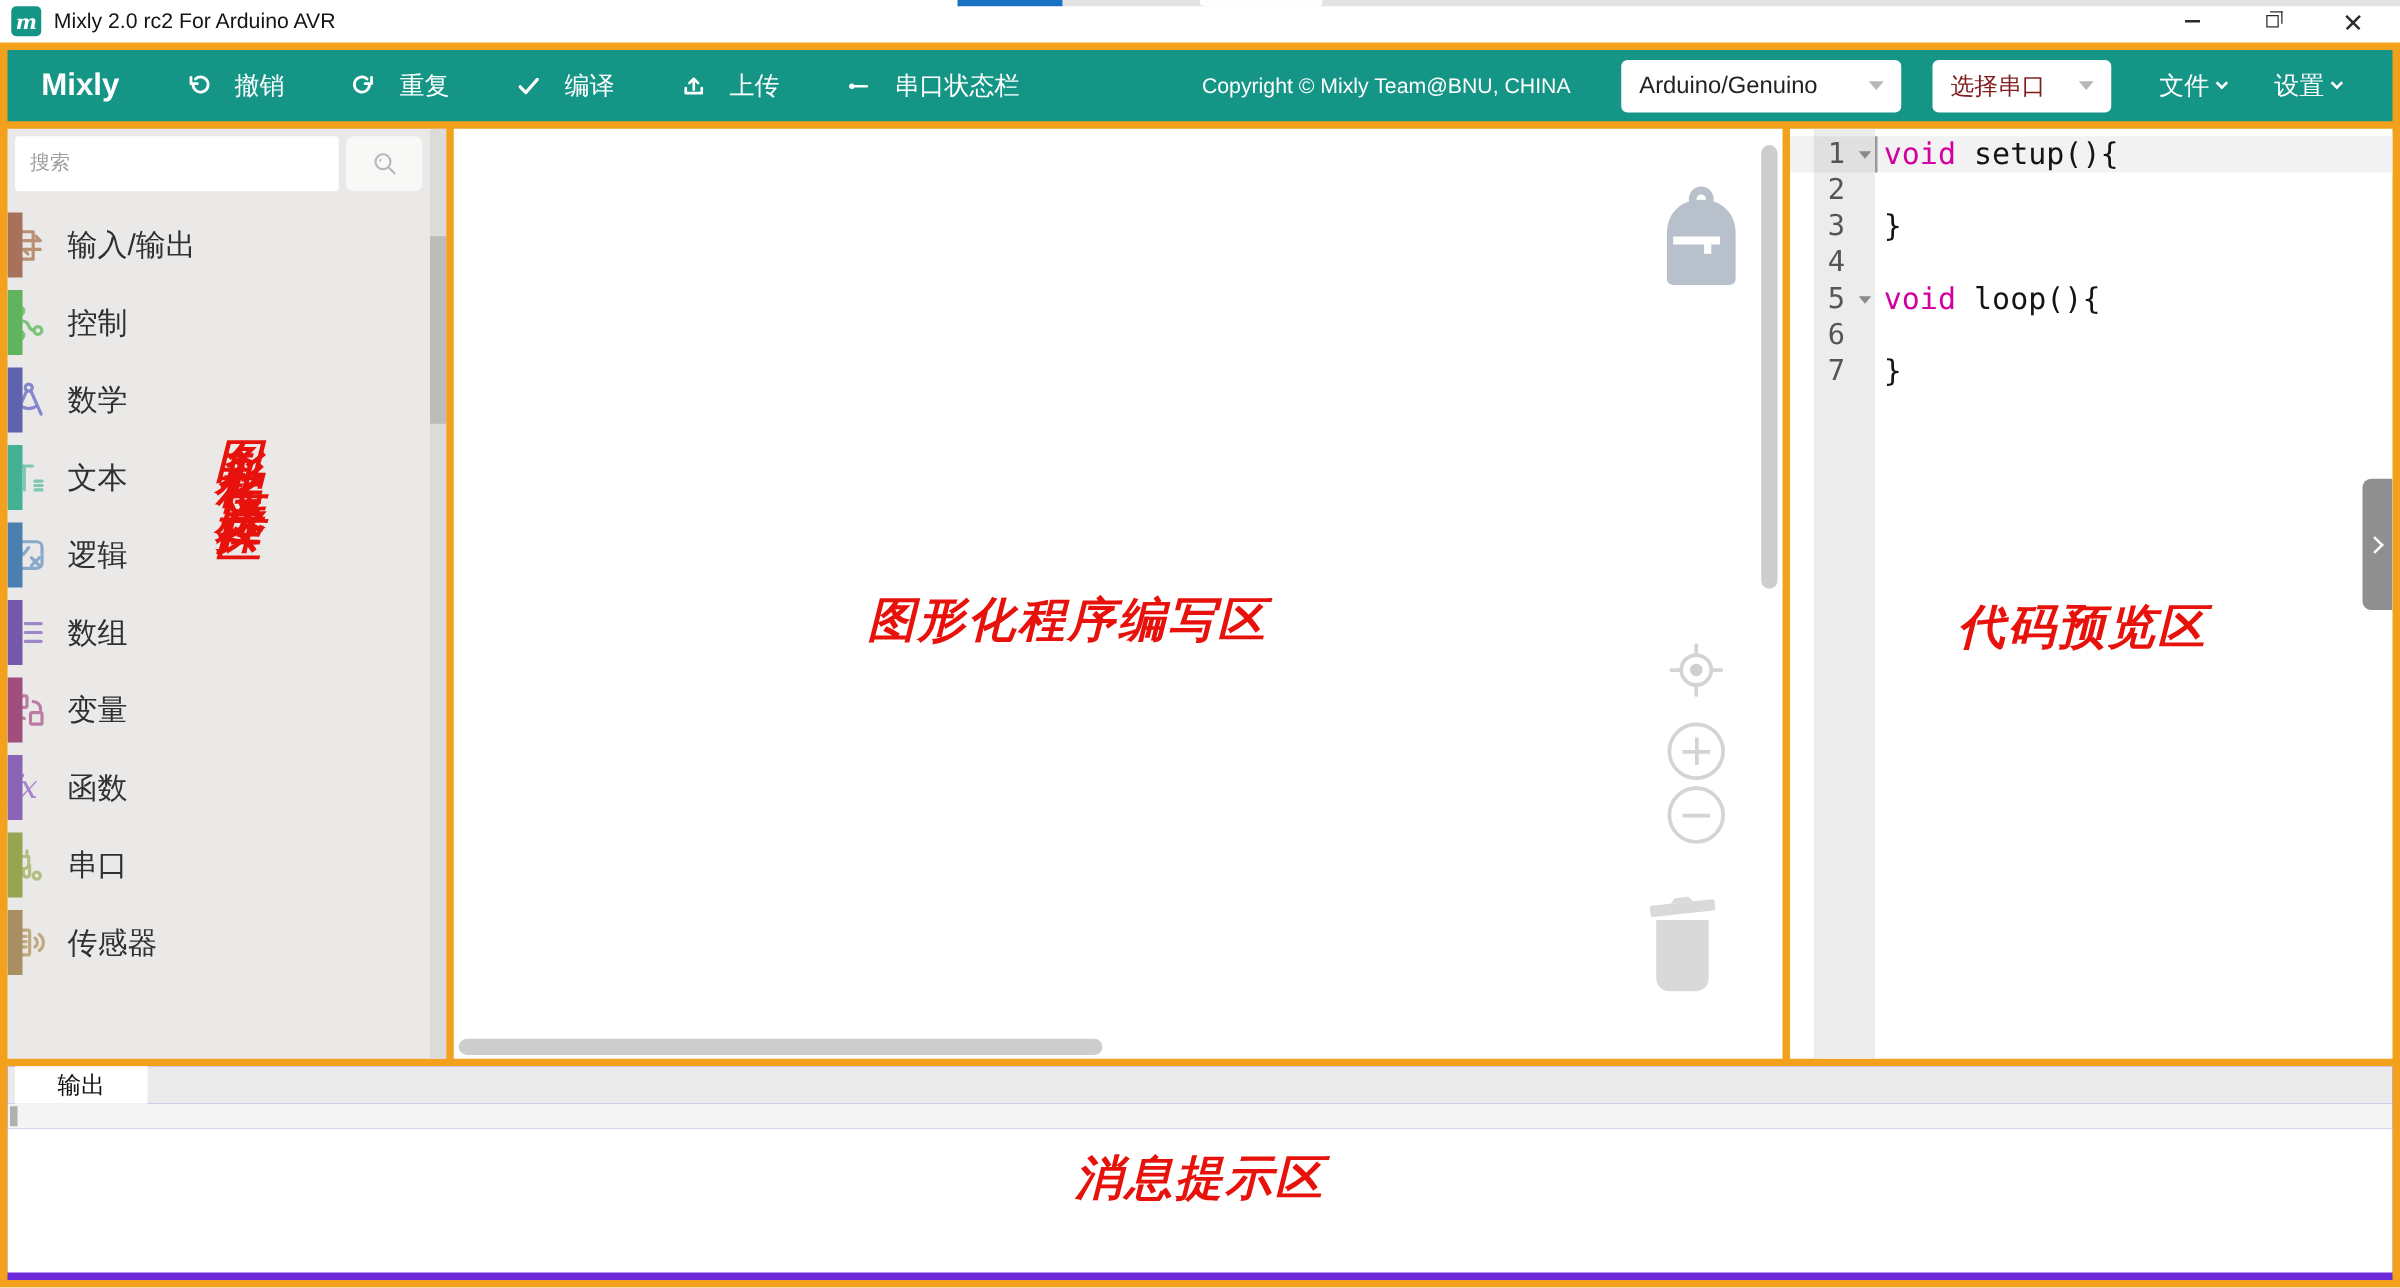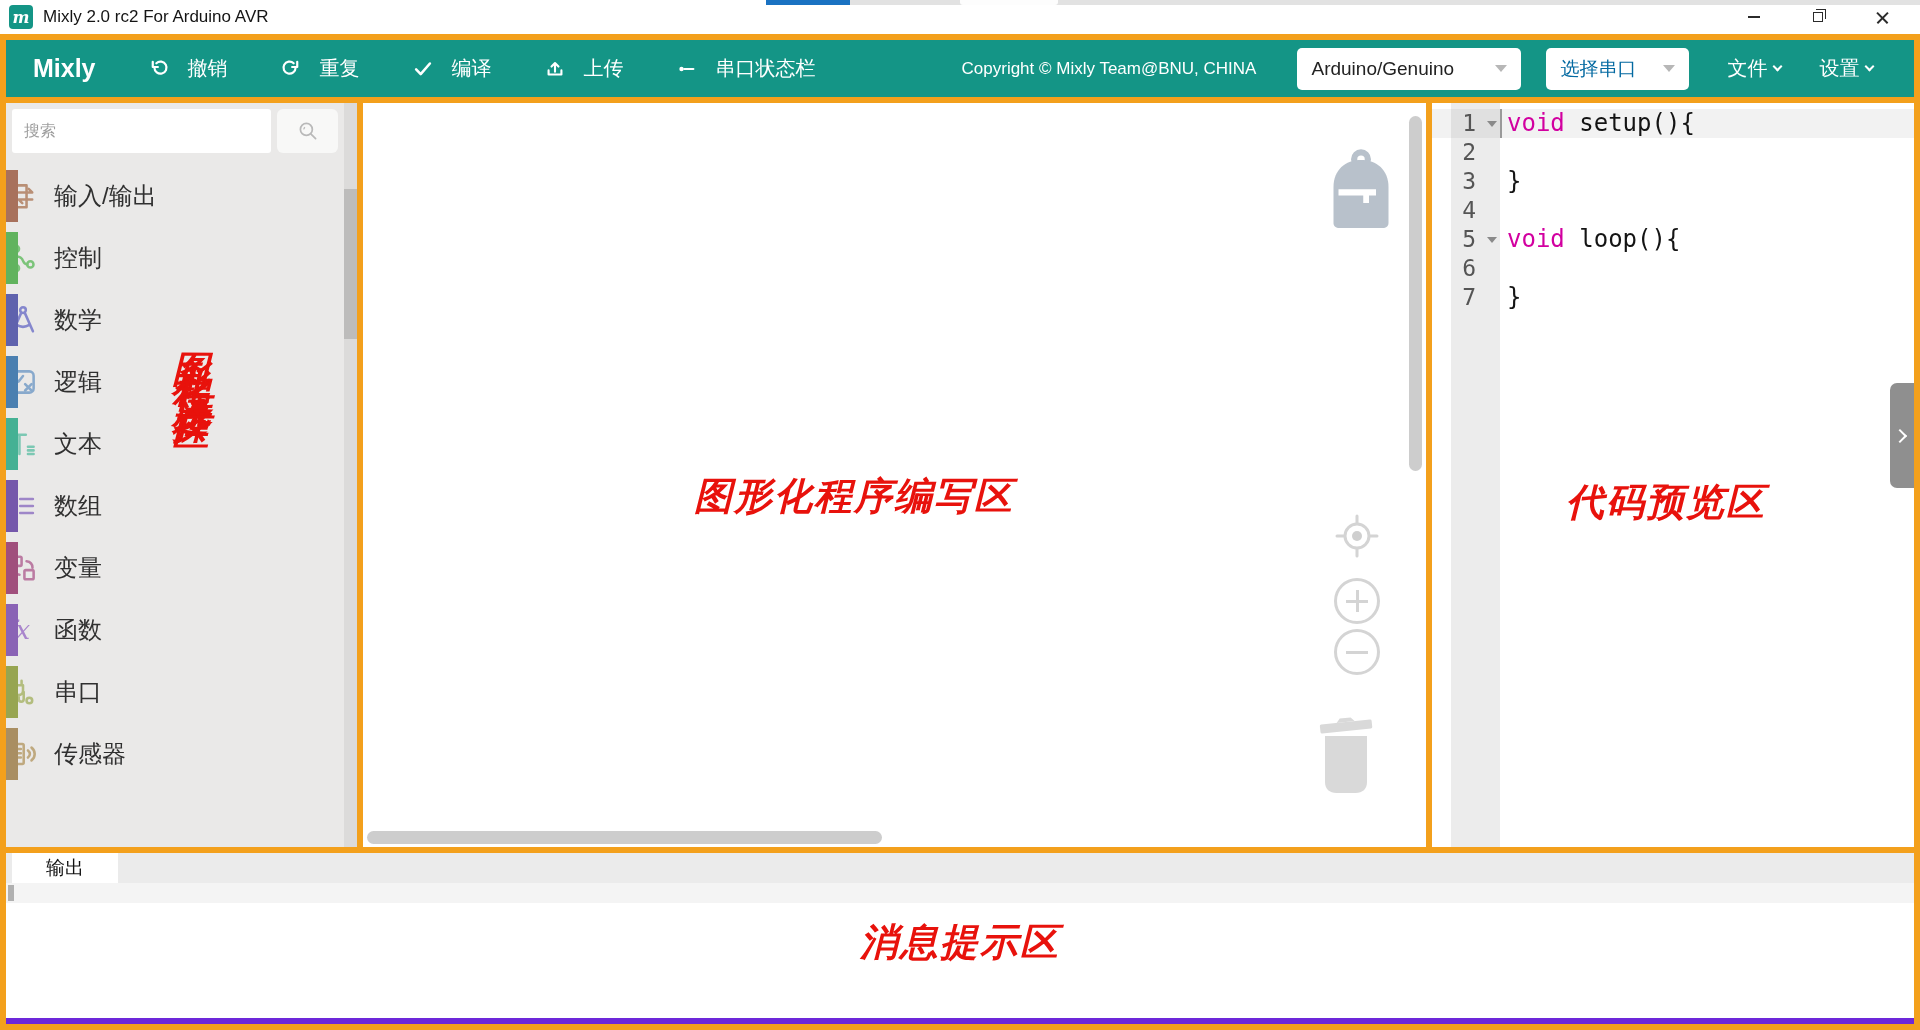--- a/index.html
+++ b/index.html
@@ -36,21 +36,21 @@
   .toolbar{ height:57px; background:var(--teal); position:relative; display:flex; align-items:center; color:#fff; }
   .brand{ margin-left:27px; font-size:25px; font-weight:bold; }
   .tb-buttons{ display:flex; align-items:center; }
   .tb-btn{ display:flex; align-items:center; gap:18px; margin-left:52px; font-size:20px; cursor:default; }
   .tb-icon{ width:22px; height:22px; display:inline-flex; }
   .tb-icon svg{ width:22px; height:22px; }
   .tb-copyright{ margin-left:146px; font-size:17px; }
   .tb-select{ height:42px; background:#fff; border-radius:5px; display:flex; align-items:center;
     justify-content:space-between; padding:0 14px; font-size:19px; }
   .sel-board{ width:224px; margin-left:41px; color:#222; }
-  .sel-port{ width:143px; margin-left:25px; color:#0369a1; }
+  .sel-port{ width:143px; margin-left:25px; color:#7f1d1d; }
   .caret-down{ width:0; height:0; border-left:6px solid transparent; border-right:6px solid transparent;
     border-top:7px solid #b7b7b7; }
   .tb-menu{ display:flex; align-items:center; gap:7px; font-size:20px; margin-left:38px; }
   .chev{ width:7px; height:7px; border-right:2px solid #fff; border-bottom:2px solid #fff;
     transform:rotate(45deg); margin-top:-4px; }
 
   
   .ann{ position:absolute; color:var(--red); font:italic bold 38px "DejaVu Serif", serif;
     letter-spacing:2px; white-space:nowrap; pointer-events:none; z-index:5; }
   .ann-toolbar{ left:650px; top:50%; transform:translateY(-50%); font-size:37px; }
@@ -260,39 +260,39 @@
               <span class="stripe" style="background: rgb(95, 98, 173);"></span>
               <span class="icon" style="color: rgb(133, 135, 205);">
                 <svg viewBox="0 0 24 24">
                   <circle cx="12" cy="5" r="2" fill="none" stroke="currentColor" stroke-width="1.8" stroke-linecap="round" stroke-linejoin="round"></circle>
                   <path d="M10.8 6.8 5 20M13.2 6.8 19 20M7.5 15.5c3 1.8 6 1.8 9 0" fill="none" stroke="currentColor" stroke-width="1.8" stroke-linecap="round" stroke-linejoin="round"></path>
                 </svg>
               </span>
               <span class="label">数学</span>
             </div>
             <div class="cat">
+              <span class="stripe" style="background: rgb(69, 177, 148);"></span>
+              <span class="icon" style="color: rgb(124, 200, 179);">
+                <svg viewBox="0 0 24 24">
+                  <path d="M5 5.5h9M9.5 5.5V19" fill="none" stroke="currentColor" stroke-width="1.8" stroke-linecap="round" stroke-linejoin="round"></path>
+                  <path d="M15.5 14h4M15.5 16.5h4M15.5 19h4" fill="none" stroke="currentColor" stroke-width="1.8" stroke-linecap="round" stroke-linejoin="round"></path>
+                </svg>
+              </span>
+              <span class="label">文本</span>
+            </div>
+            <div class="cat">
               <span class="stripe" style="background: rgb(74, 127, 176);"></span>
               <span class="icon" style="color: rgb(136, 169, 204);">
                 <svg viewBox="0 0 24 24">
                   <rect x="4.5" y="4.5" width="15" height="15" rx="3" fill="none" stroke="currentColor" stroke-width="1.8" stroke-linecap="round" stroke-linejoin="round"></rect>
                   <path d="M7 10l1.8 1.8L12 7.8" fill="none" stroke="currentColor" stroke-width="1.8" stroke-linecap="round" stroke-linejoin="round"></path>
                   <path d="M13.5 13.5 18 18M18 13.5l-4.5 4.5" fill="none" stroke="currentColor" stroke-width="1.8" stroke-linecap="round" stroke-linejoin="round"></path>
                 </svg>
               </span>
               <span class="label">逻辑</span>
-            </div>
-            <div class="cat">
-              <span class="stripe" style="background: rgb(69, 177, 148);"></span>
-              <span class="icon" style="color: rgb(124, 200, 179);">
-                <svg viewBox="0 0 24 24">
-                  <path d="M5 5.5h9M9.5 5.5V19" fill="none" stroke="currentColor" stroke-width="1.8" stroke-linecap="round" stroke-linejoin="round"></path>
-                  <path d="M15.5 14h4M15.5 16.5h4M15.5 19h4" fill="none" stroke="currentColor" stroke-width="1.8" stroke-linecap="round" stroke-linejoin="round"></path>
-                </svg>
-              </span>
-              <span class="label">文本</span>
             </div>
             <div class="cat">
               <span class="stripe" style="background: rgb(117, 88, 171);"></span>
               <span class="icon" style="color: rgb(158, 134, 200);">
                 <svg viewBox="0 0 24 24">
                   <circle cx="6" cy="7" r="1.4" fill="currentColor"></circle>
                   <circle cx="6" cy="12" r="1.4" fill="currentColor"></circle>
                   <circle cx="6" cy="17" r="1.4" fill="currentColor"></circle>
                   <path d="M10 7h9M10 12h9M10 17h9" fill="none" stroke="currentColor" stroke-width="1.8" stroke-linecap="round" stroke-linejoin="round"></path>
                 </svg>

